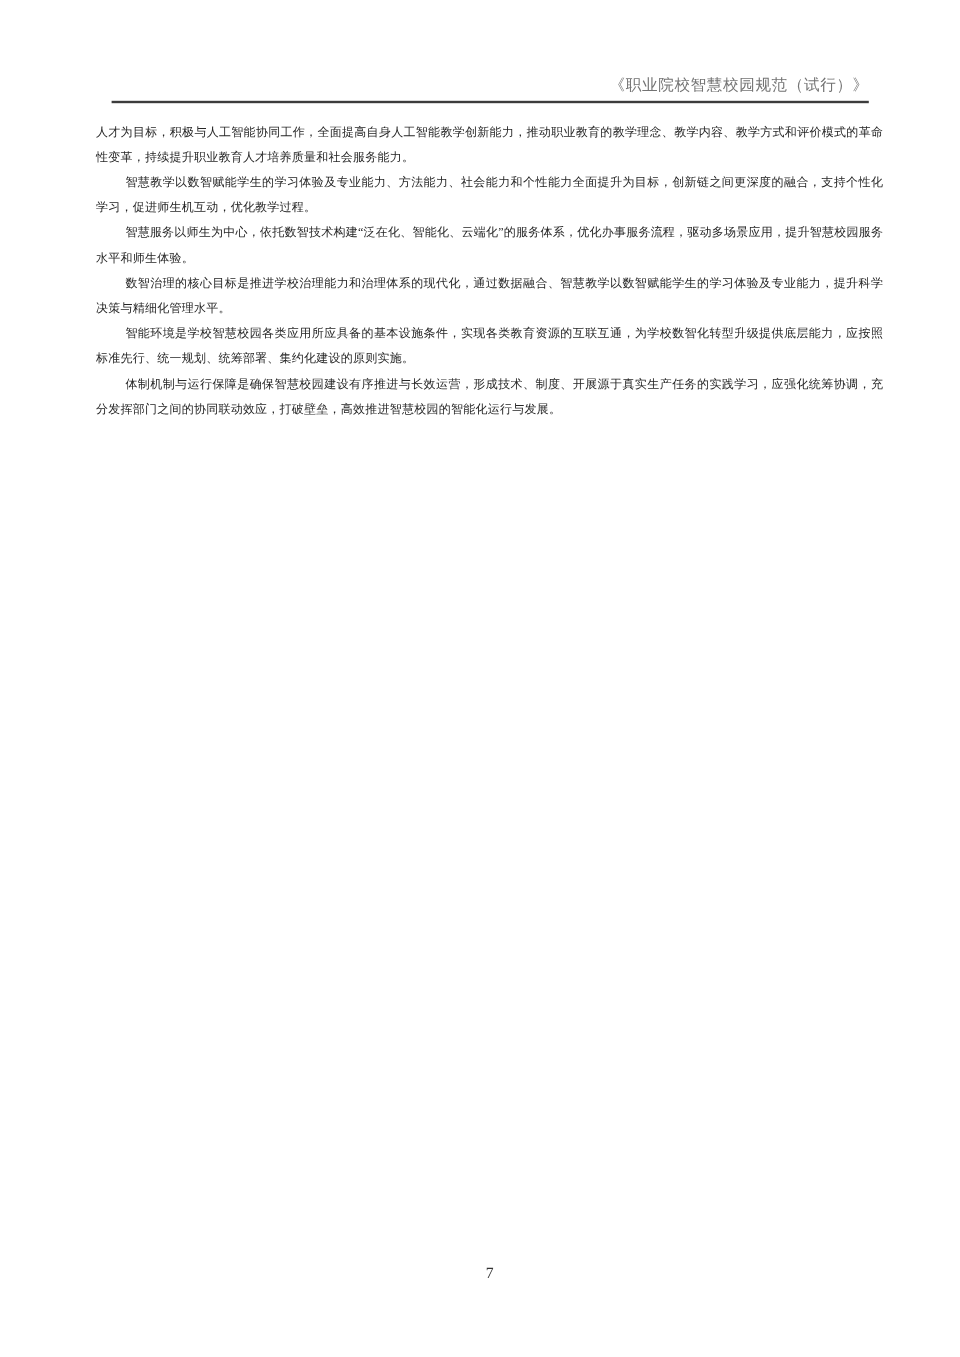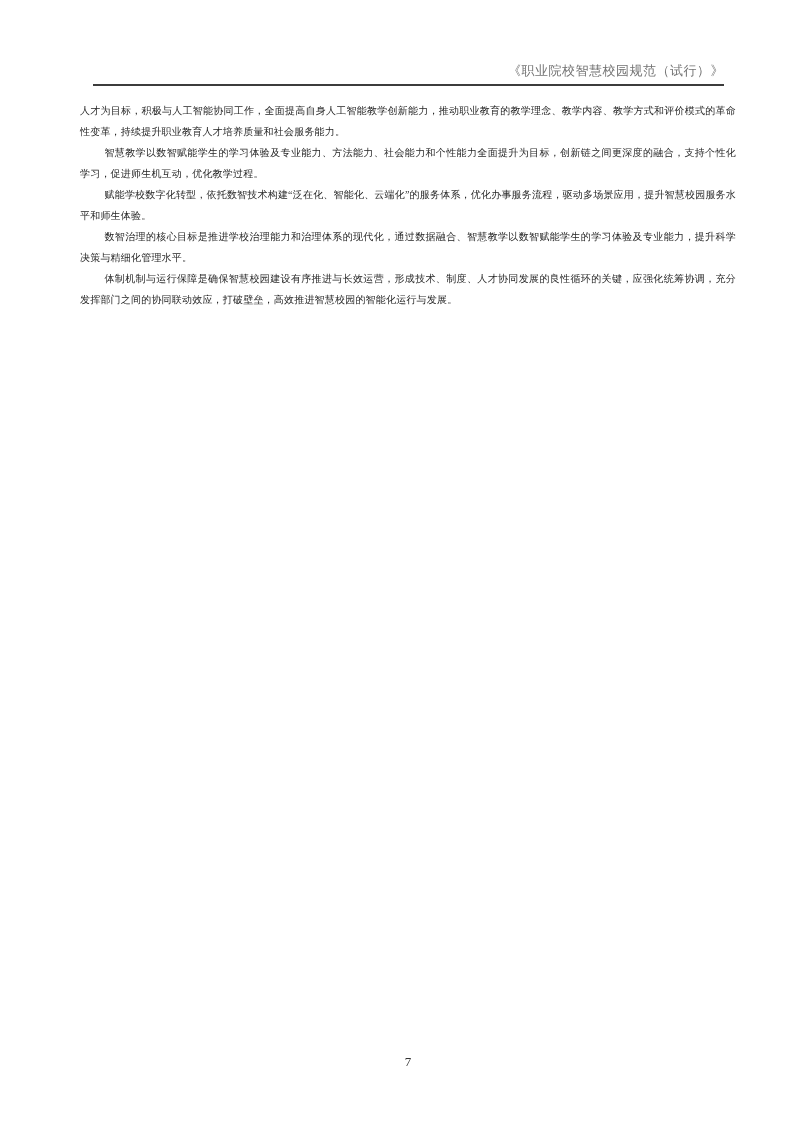--- a/index.html
+++ b/index.html
@@ -75,22 +75,23 @@
 <div class="page">
 
   <div class="header">
     <div class="header-title">《职业院校智慧校园规范（试行）》</div>
     <div class="header-rule"></div>
   </div>
 
   <div class="content">
     <p class="para no-indent">人才为目标，积极与人工智能协同工作，全面提高自身人工智能教学创新能力，推动职业教育的教学理念、教学内容、教学方式和评价模式的革命性变革，持续提升职业教育人才培养质量和社会服务能力。</p>
     <p class="para">智慧教学以数智赋能学生的学习体验及专业能力、方法能力、社会能力和个性能力全面提升为目标，创新链之间更深度的融合，支持个性化学习，促进师生机互动，优化教学过程。</p>
-    <p class="para">赋能学校数字化转型，依托数智技术构建“泛在化、智能化、云端化”的服务体系，优化办事服务流程，驱动多场景应用，提升智慧校园服务水平和师生体验。</p>
+    <p class="para">智慧服务以师生为中心，依托数智技术构建“泛在化、智能化、云端化”的服务体系，优化办事服务流程，驱动多场景应用，提升智慧校园服务水平和师生体验。</p>
     <p class="para">数智治理的核心目标是推进学校治理能力和治理体系的现代化，通过数据融合、智慧教学以数智赋能学生的学习体验及专业能力，提升科学决策与精细化管理水平。</p>
-    <p class="para">体制机制与运行保障是确保智慧校园建设有序推进与长效运营，形成技术、制度、人才协同发展的良性循环的关键，应强化统筹协调，充分发挥部门之间的协同联动效应，打破壁垒，高效推进智慧校园的智能化运行与发展。</p>
+    <p class="para">智能环境是学校智慧校园各类应用所应具备的基本设施条件，实现各类教育资源的互联互通，为学校数智化转型升级提供底层能力，应按照标准先行、统一规划、统筹部署、集约化建设的原则实施。</p>
+    <p class="para">体制机制与运行保障是确保智慧校园建设有序推进与长效运营，形成技术、制度、开展源于真实生产任务的实践学习，应强化统筹协调，充分发挥部门之间的协同联动效应，打破壁垒，高效推进智慧校园的智能化运行与发展。</p>
   </div>
 
   <div class="footer">
     <span class="page-number">7</span>
   </div>
 
 </div>
 
 </body></html>

